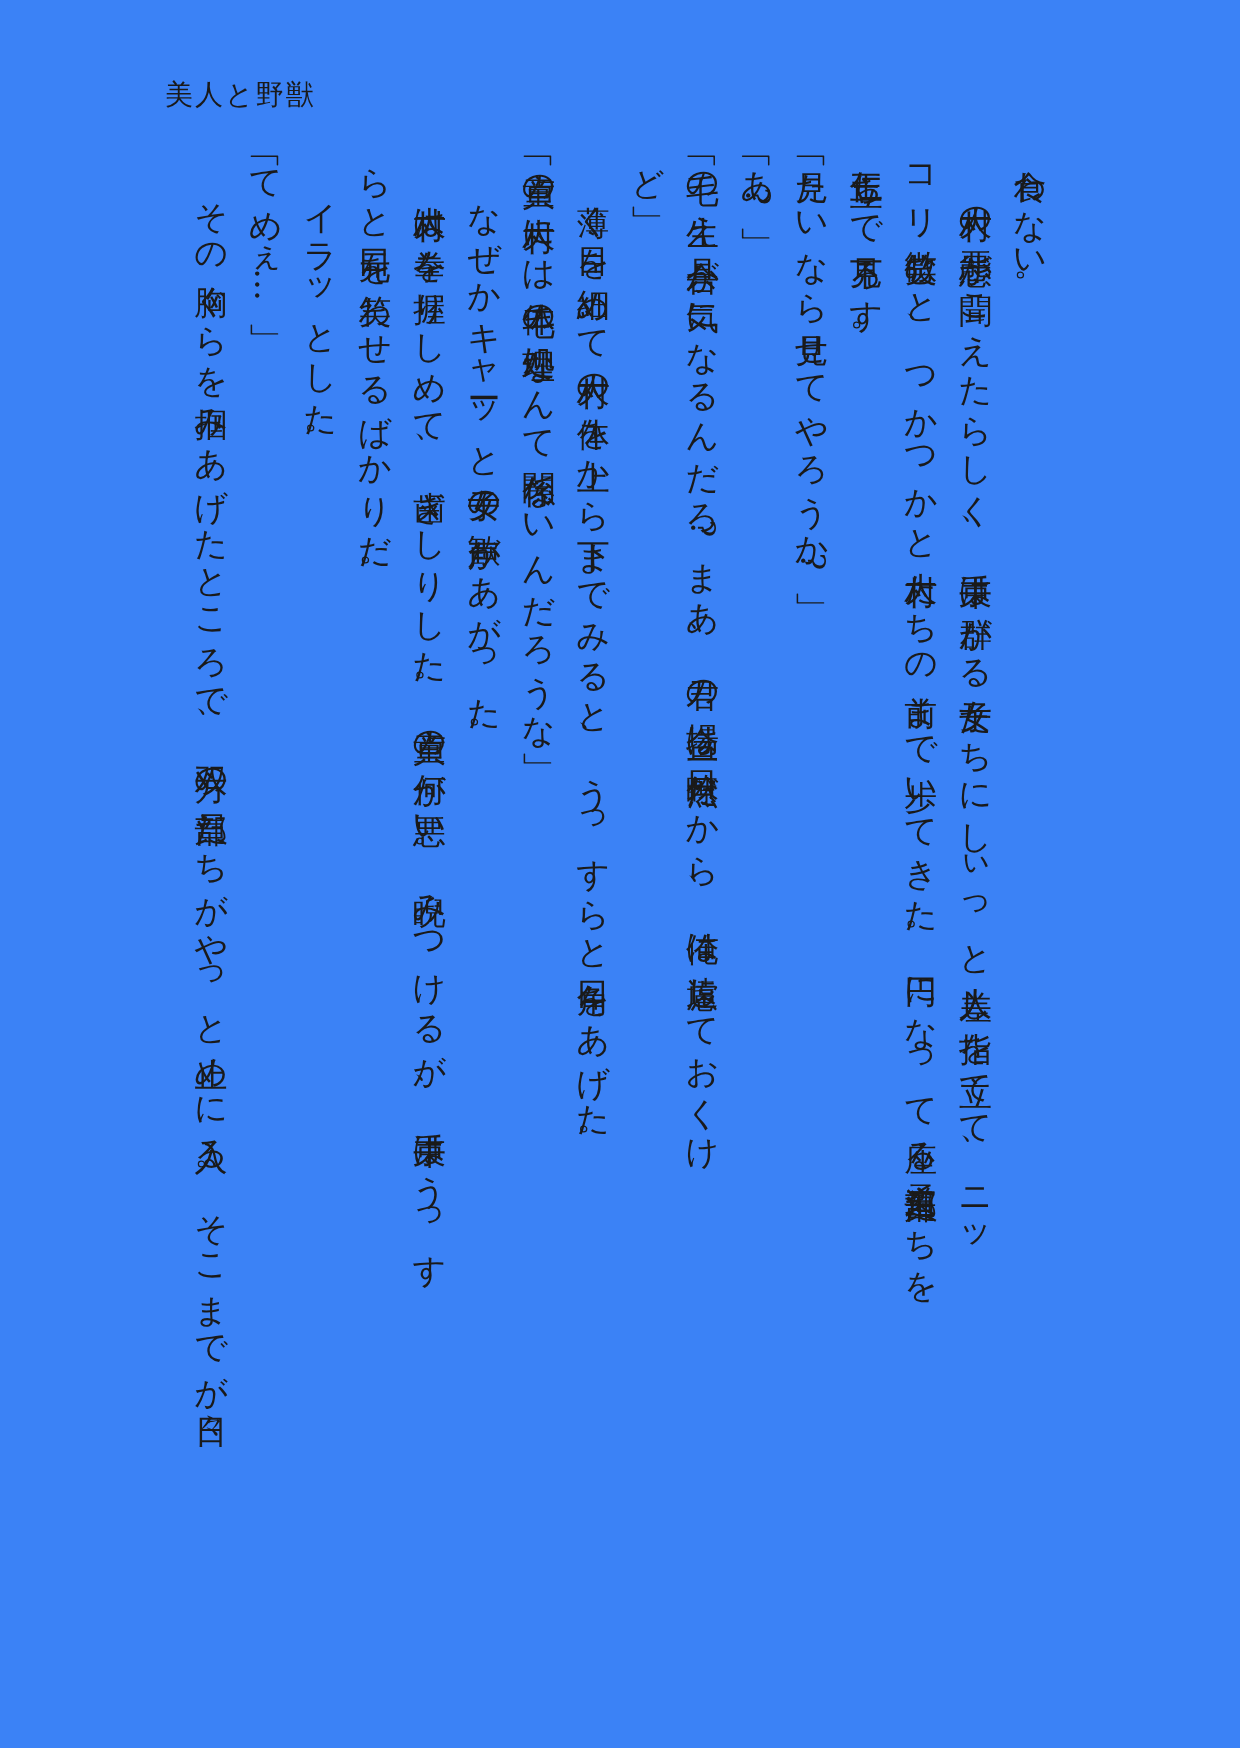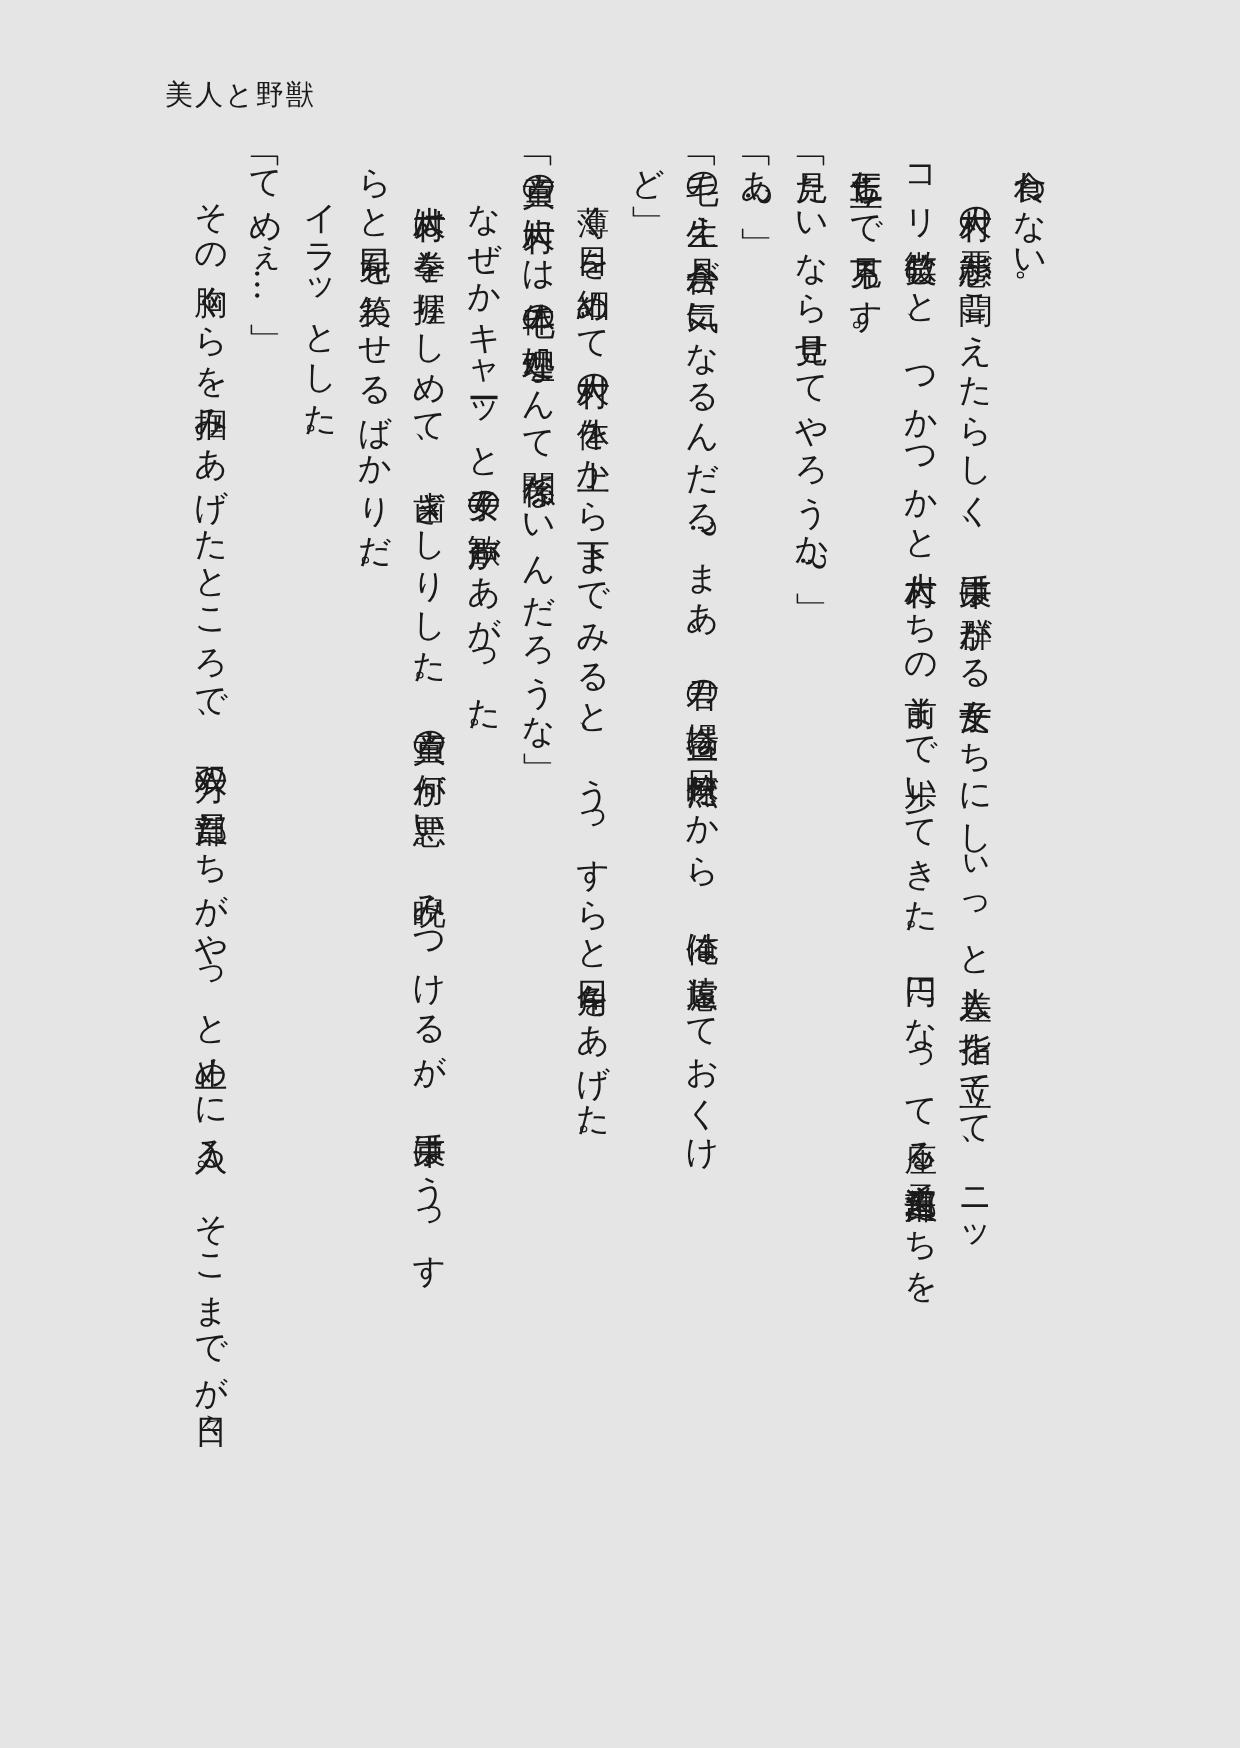--- a/index.html
+++ b/index.html
@@ -42,21 +42,21 @@
     padding: 0;
     white-space: nowrap;
   }
   .text-block p.indent {
     text-indent: 35px;  
   }
 </style>
 </head>
 <body>
 
-<div class="page" style="background: #e5e5e5;">
+<div class="page" style="background: #3b82f6;">
   <div class="running-head" style="color: rgb(26, 26, 26);">美人と野獣</div>
 
   <div class="text-block" style="color: rgb(26, 26, 26);">
       <p>食わない。</p>
       <p class="indent">大村の悪態が聞こえたらしく、手束は群がる女子たちにしぃっと人差し指を立てて、ニッ</p>
       <p>コリ微笑むと、つかつかと大村たちの前まで歩いてきた。円になって座る柔道部員たちを</p>
       <p>仁王立ちで見下ろす。</p>
       <p>「見たいなら見せてやろうか?」</p>
       <p>「あ?」</p>
       <p>「毛の生え具合が気になるんだろ?まあ、君の場合は一目瞭然だから、俺は遠慮しておくけ</p>

